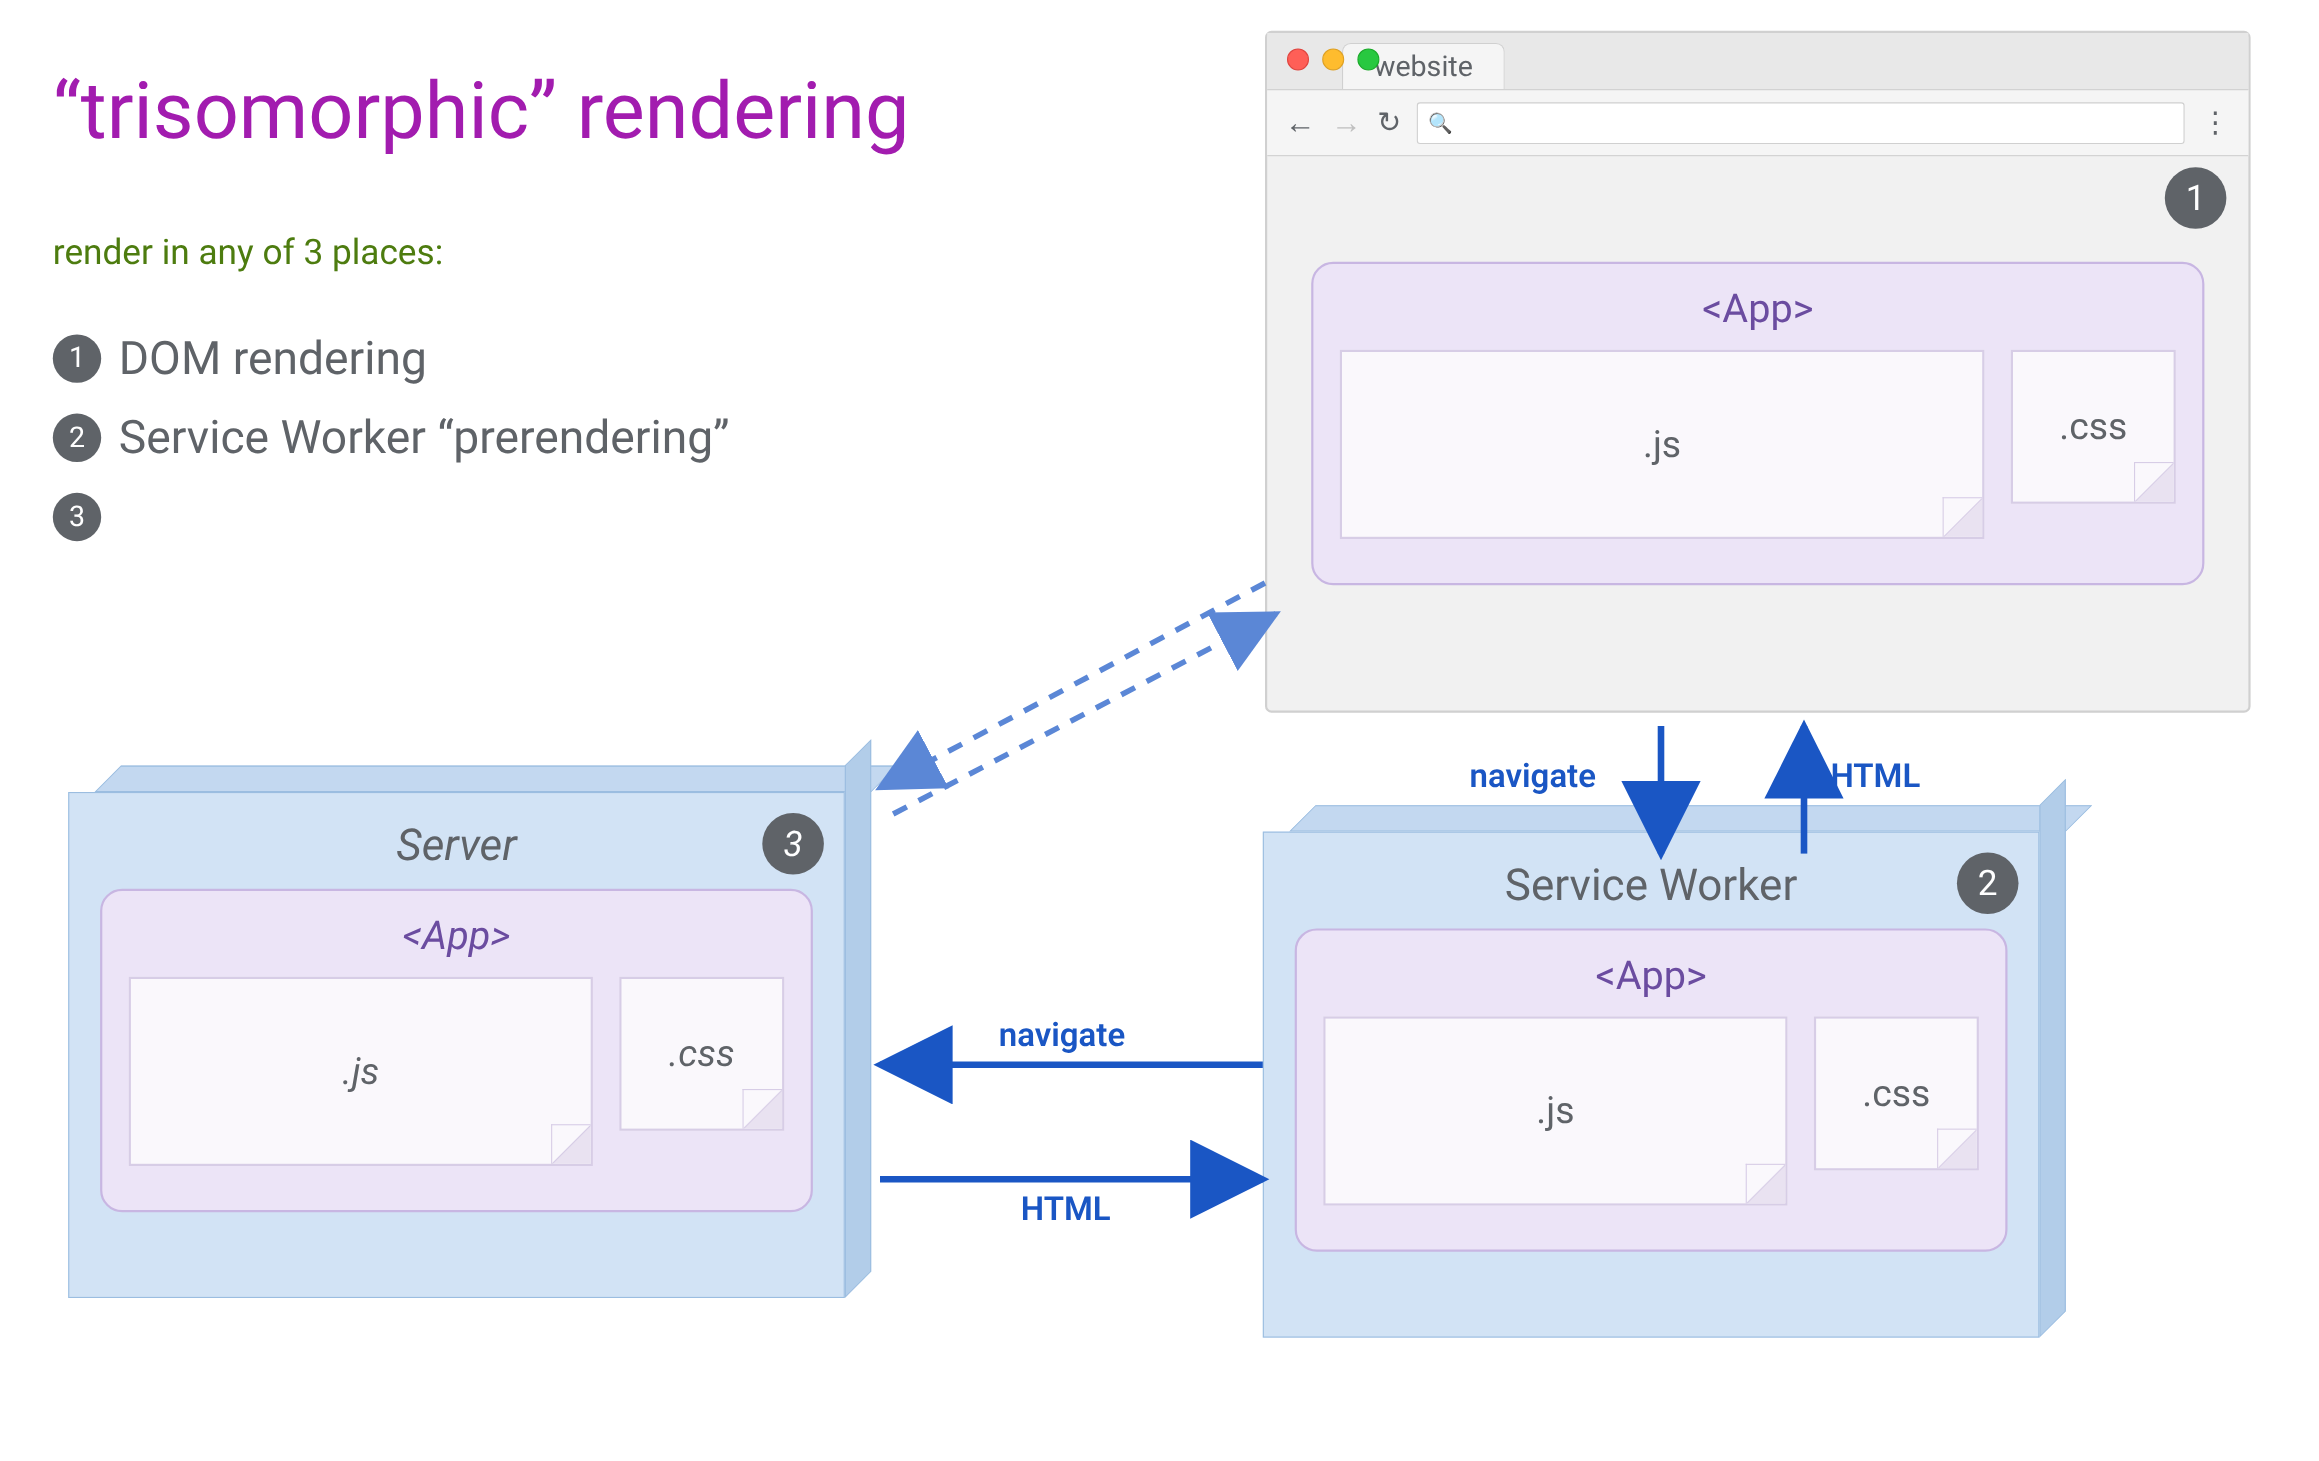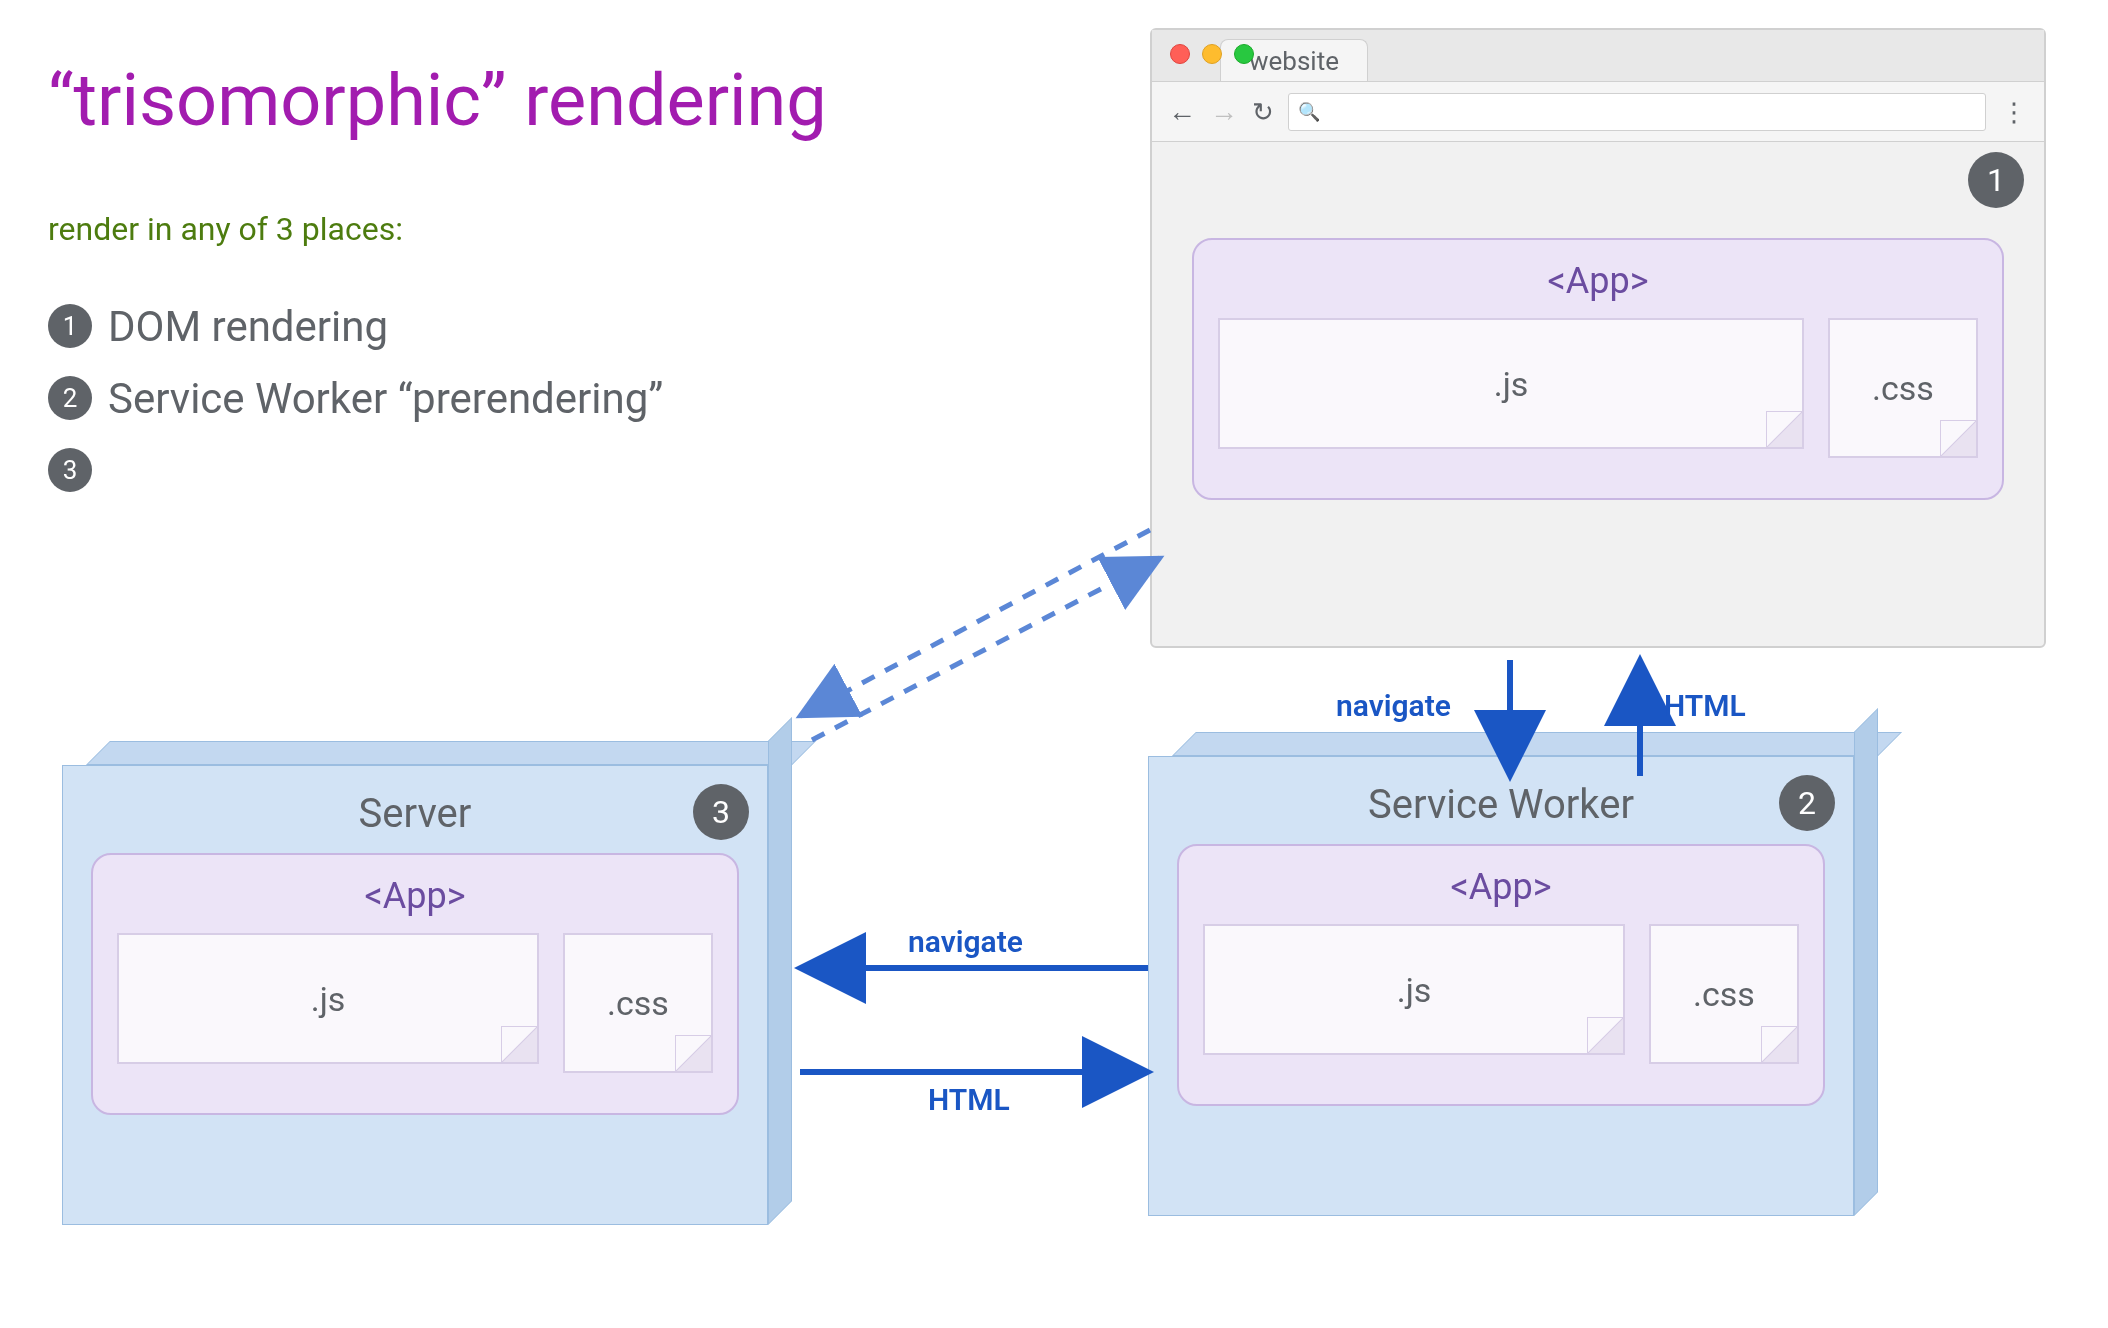--- a/index.html
+++ b/index.html
@@ -114,21 +114,21 @@
   .file {
     background: #faf8fc;
     border: 2px solid #d7cde6;
     position: relative;
     display: flex;
     align-items: center;
     justify-content: center;
     font-size: 34px;
     color: #5f6368;
   }
-  .file.js { flex: 1; height: 131px; }
+  .file.js { flex: 1; height: 172px; }
   .file.css { width: 150px; height: 140px; }
   .file .fold {
     position: absolute;
     right: 0; bottom: 0;
     width: 36px; height: 36px;
     background: linear-gradient(135deg, #faf8fc 0 48%, #d7cde6 50%, #e9e2f1 52% 100%);
     border-left: 1px solid #d7cde6;
     border-top: 1px solid #d7cde6;
   }
 
@@ -283,21 +283,21 @@
           </div>
         <div class="file css">
             <span>.css</span>
             <div class="fold"></div>
           </div>
       </div>
     </div>
   </div>
 </div>
 
-<div class="block" style="left:62px; top:765px; width:706px; height:460px;">
+<div class="block" style="left:62px; top:720px; width:706px; height:460px;font-style:italic;">
   <div class="block-top"></div>
   <div class="block-side"></div>
   <div class="block-front">
     <div class="block-title">Server</div>
     <div class="num-badge lg badge-pos" style="right:18px;top:18px;">3</div>
     <div class="app-panel">
       <span class="app-label">&lt;App&gt;</span>
       <div class="file-row">
         <div class="file js">
             <span>.js</span>

